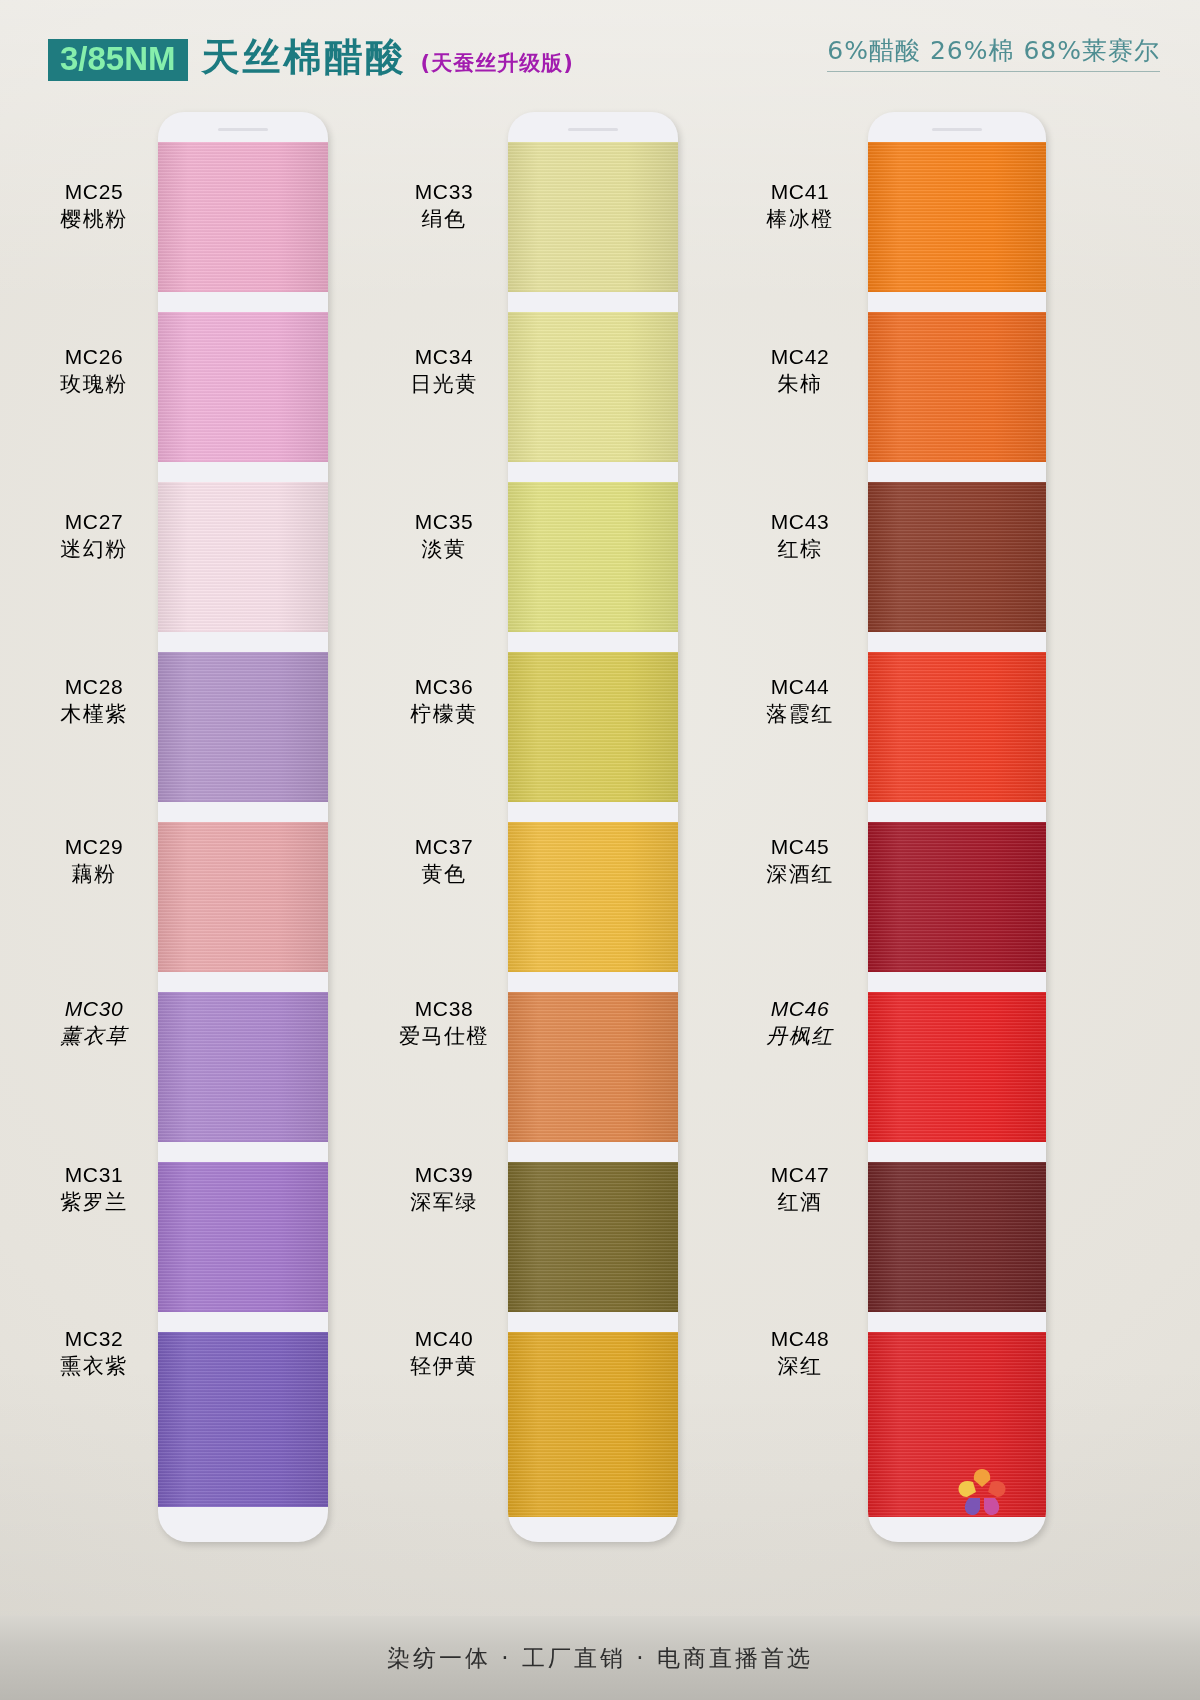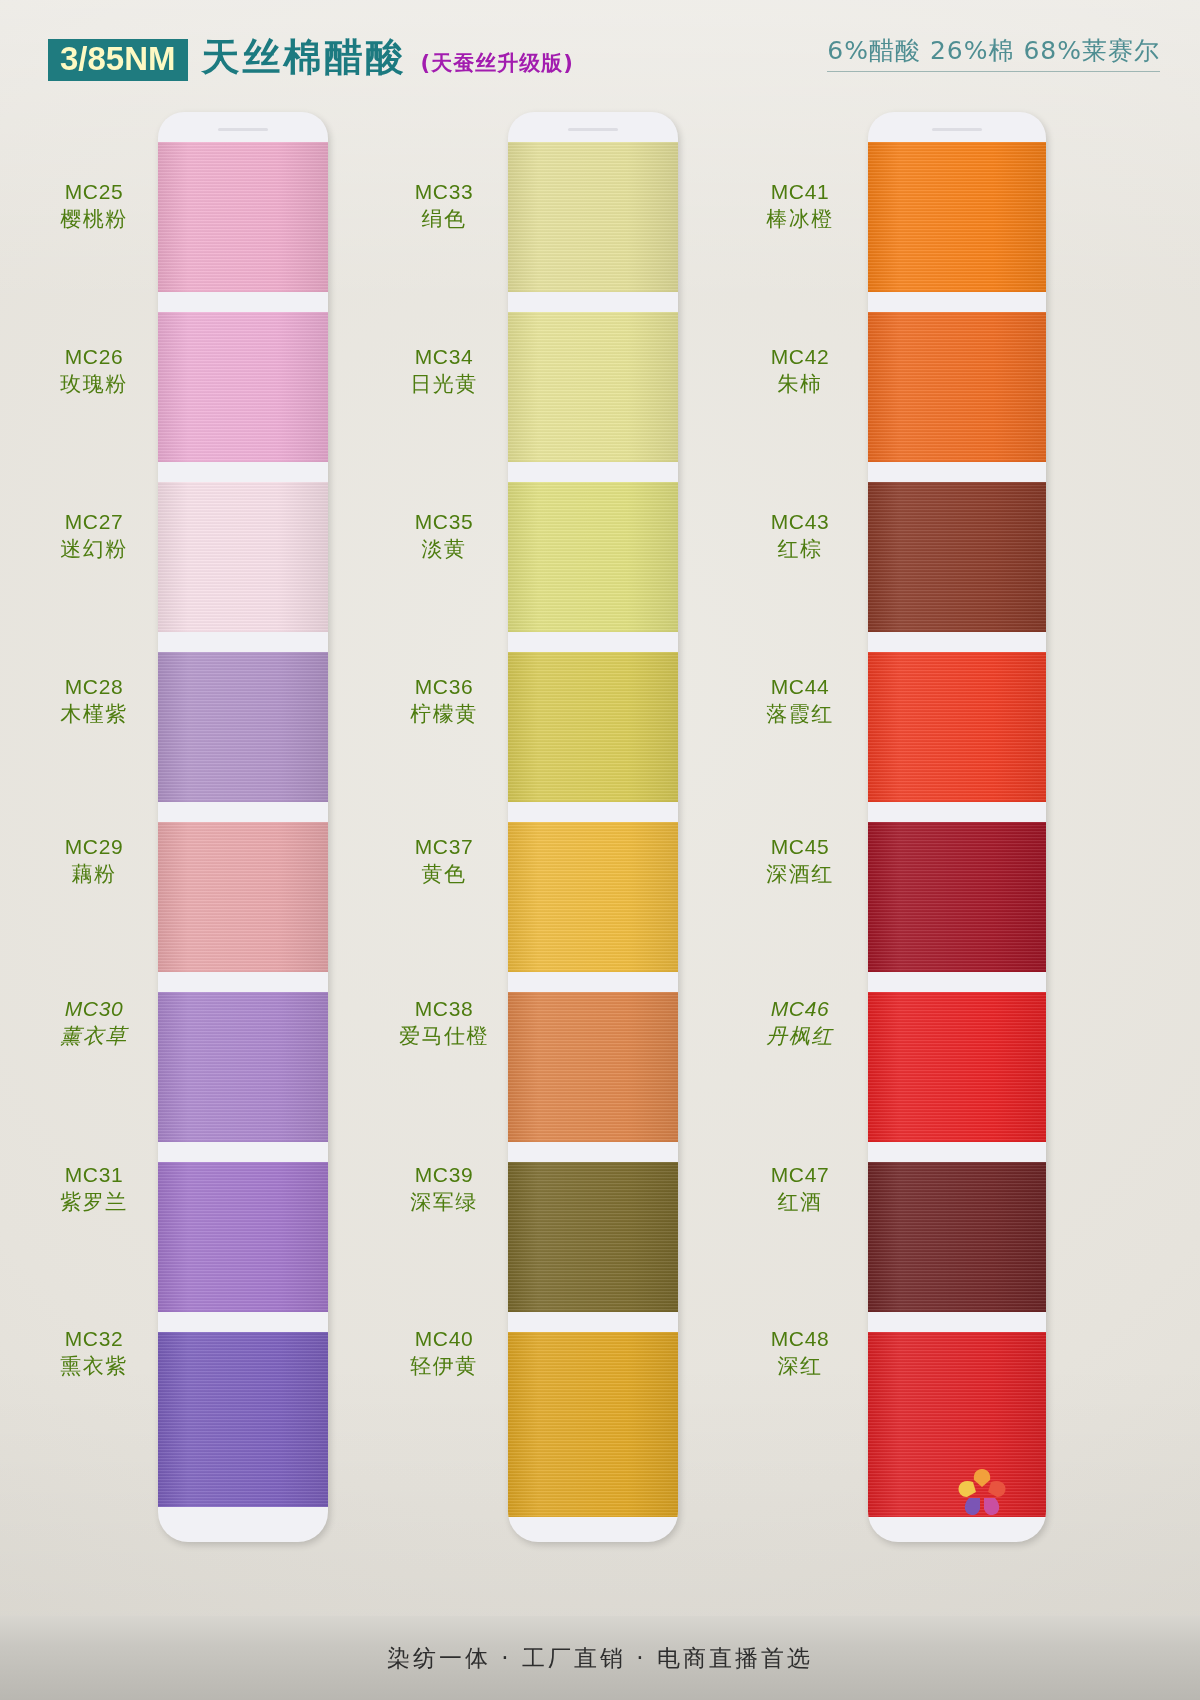--- a/index.html
+++ b/index.html
@@ -34,21 +34,21 @@
   }
   .title-wrap {
     position: absolute;
     left: 48px; top: 8px;
     display: flex;
     align-items: baseline;
     gap: 14px;
   }
   .spec-badge {
     background: #1f7b7f;
-    color: #fef9c3;
+    color: #86efac;
     font-size: 33px;
     font-weight: bold;
     letter-spacing: 0px;
     padding: 3px 12px 6px 12px;
     line-height: 1;
     font-family: "Liberation Sans", sans-serif;
   }
   .title-cn {
     color: #1c7a80;
     font-size: 38px;
@@ -140,21 +140,21 @@
     content: "";
     position: absolute; inset: 0;
     background: linear-gradient(90deg, rgba(0,0,0,0.06) 0%, rgba(255,255,255,0.07) 18%, rgba(255,255,255,0.02) 70%, rgba(0,0,0,0.07) 100%);
     pointer-events: none;
   }
 
   .label {
     position: absolute;
     text-align: center;
     line-height: 1.28;
-    color: #4d7c0f;
+    color: #000000;
     width: 128px;
   }
   .col.c0 .label { left: 0px; }
   .col.c1 .label { left: 0px; }
   .col.c2 .label { left: 6px; }
 
   .label .code {
     font-size: 21px;
     letter-spacing: 0.6px;
     font-family: "Liberation Sans", sans-serif;

